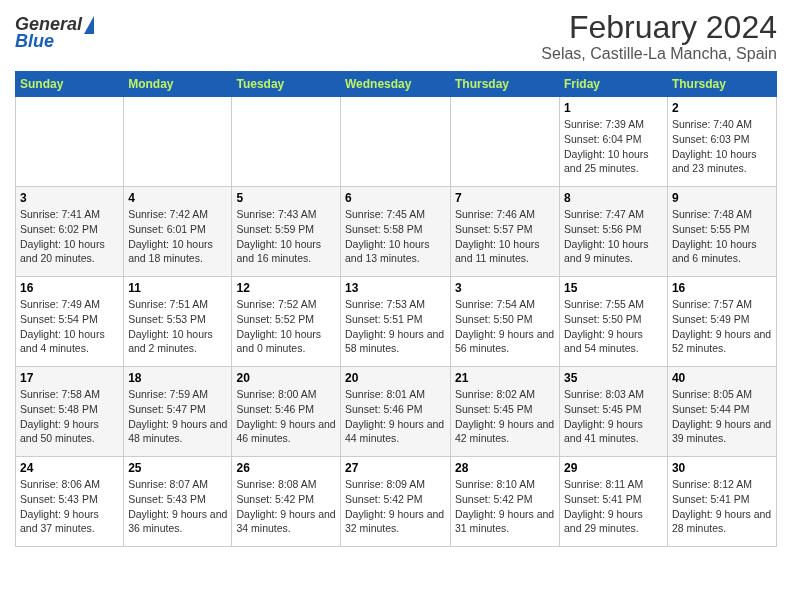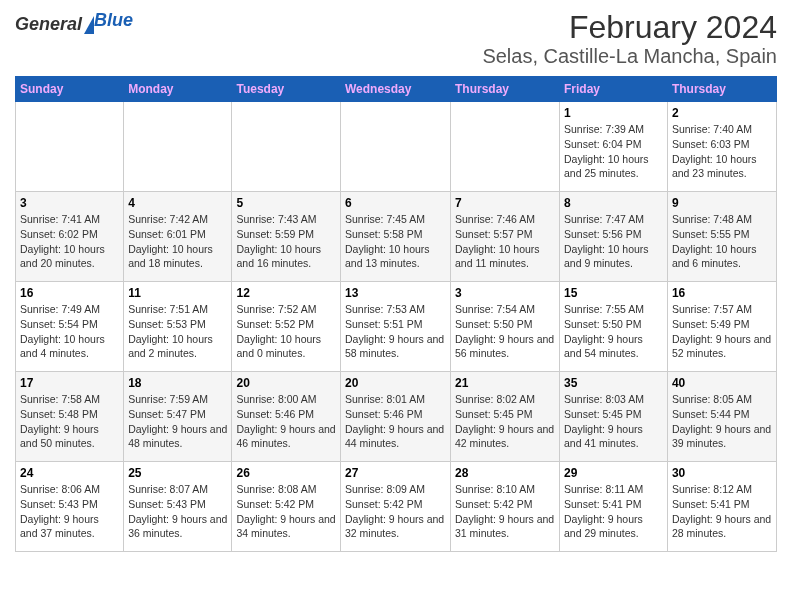--- a/index.html
+++ b/index.html
@@ -15,20 +15,21 @@
       padding: 10px 15px;
     }
     .header {
       display: flex;
       align-items: flex-start;
       justify-content: space-between;
       margin-bottom: 8px;
     }
     .logo {
       display: flex;
+      flex-direction: column;
       align-items: flex-start;
       margin-top: 4px;
     }
     .logo-text {
       display: flex;
       align-items: center;
       font-size: 18px;
       font-weight: bold;
       color: #333;
     }
@@ -44,32 +45,32 @@
     .title-block {
       text-align: right;
     }
     .title-block h1 {
       font-size: 32px;
       font-weight: normal;
       color: #333;
       line-height: 1.1;
     }
     .title-block h2 {
-      font-size: 20px;
+      font-size: 16px;
       font-weight: normal;
       color: #555;
     }
     .calendar {
       width: 100%;
       border-collapse: collapse;
       font-size: 11px;
     }
     .calendar thead th {
       background: #1a5fb4;
-      color: #f0abfc;
+      color: #bef264;
       padding: 5px 4px;
       text-align: left;
       font-size: 12px;
       font-weight: bold;
       border: 1px solid #1a5fb4;
     }
     .calendar tbody td {
       vertical-align: top;
       border: 1px solid #ccc;
       padding: 4px 4px;

